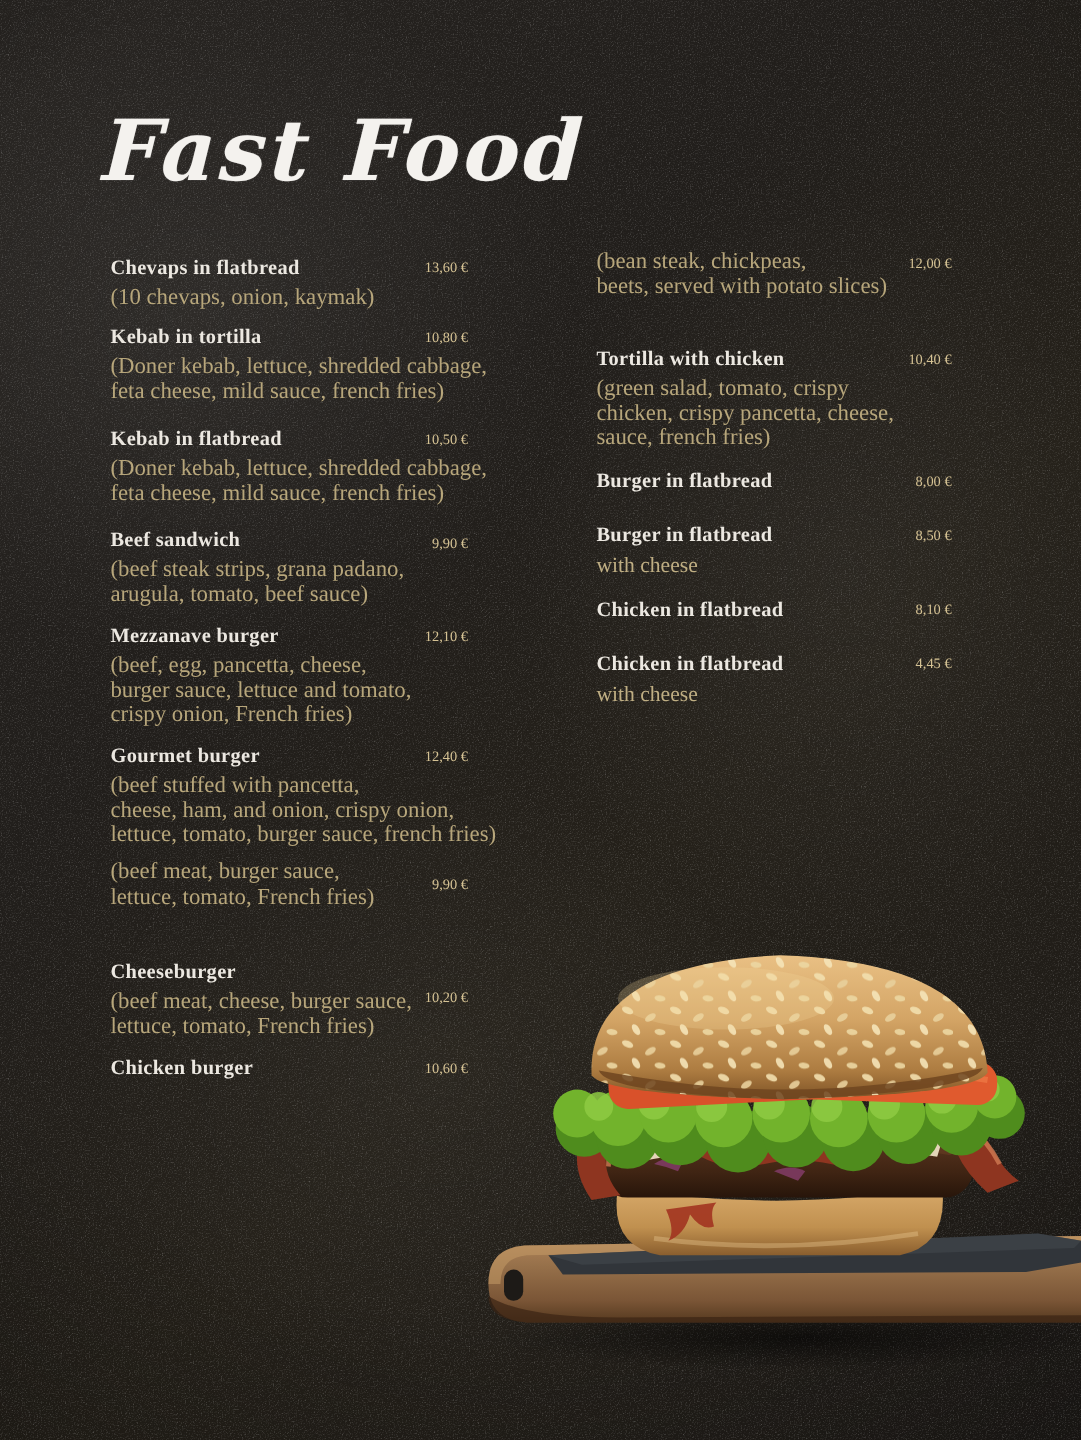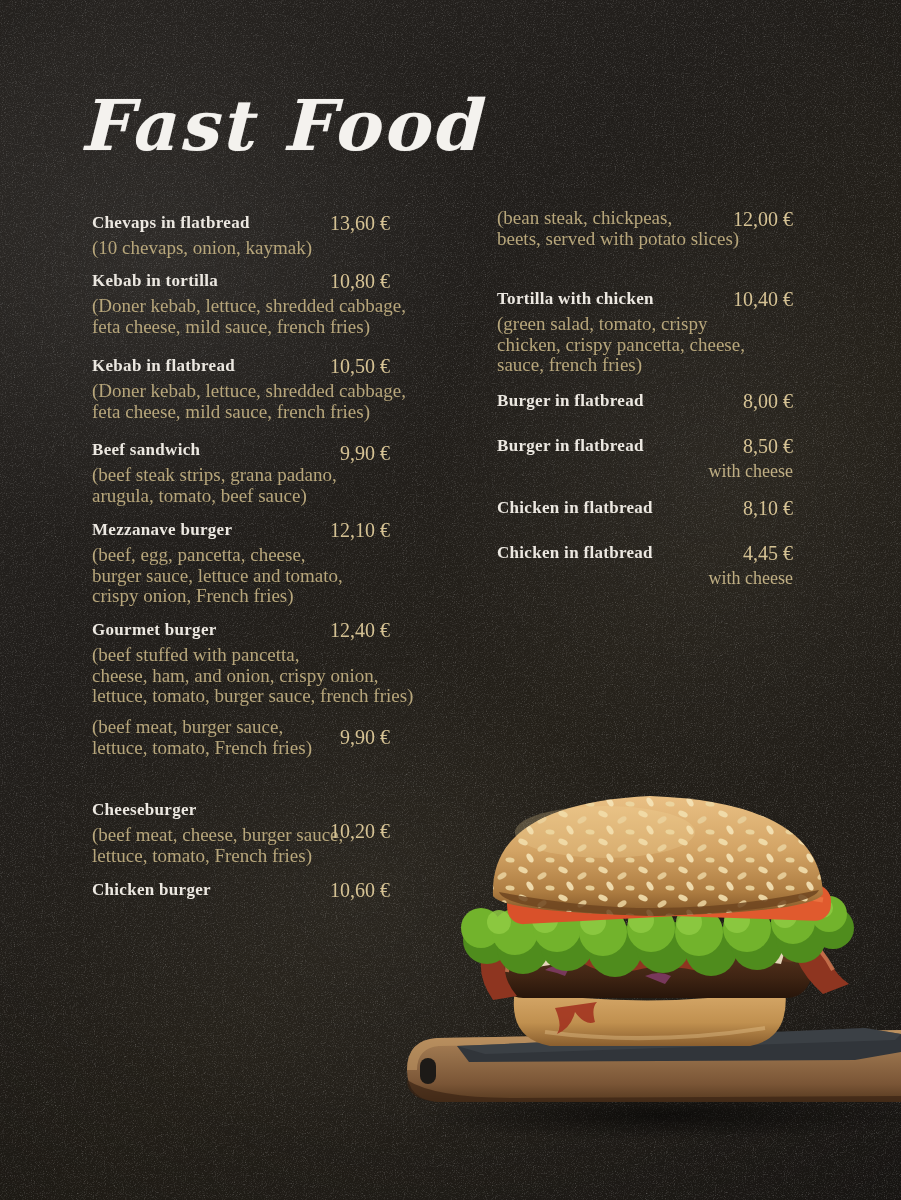--- a/index.html
+++ b/index.html
@@ -35,29 +35,29 @@
   .col-left{left:92px;top:210px;width:298px;height:720px;}
   .col-right{left:497px;top:206px;width:296px;height:420px;}
 
   .item{position:absolute;left:0;width:100%;}
   .item-name{
     font-size:17px;line-height:26px;color:#ece8e1;
     letter-spacing:.3px;
     font-weight:bold;
   }
   .item-sub{
-    font-size:18px;line-height:24px;color:#bfae83;text-align:right;
+    font-size:18px;line-height:24px;color:#bfae83;
   }
   .item-desc{
     font-size:19px;line-height:20.5px;color:#b7a67b;
     white-space:pre-line;width:360px;margin-top:2px;
   }
   .item-price{
     position:absolute;right:0;top:0;
-    font-size:20px;line-height:26px;color:#d5c294;
+    font-size:12px;line-height:26px;color:#d5c294;
     white-space:nowrap;
   }
 
   .burger-art{position:absolute;left:395px;top:780px;z-index:3;}
 </style>
 </head>
 <body>
 
 <div class="page">
 

